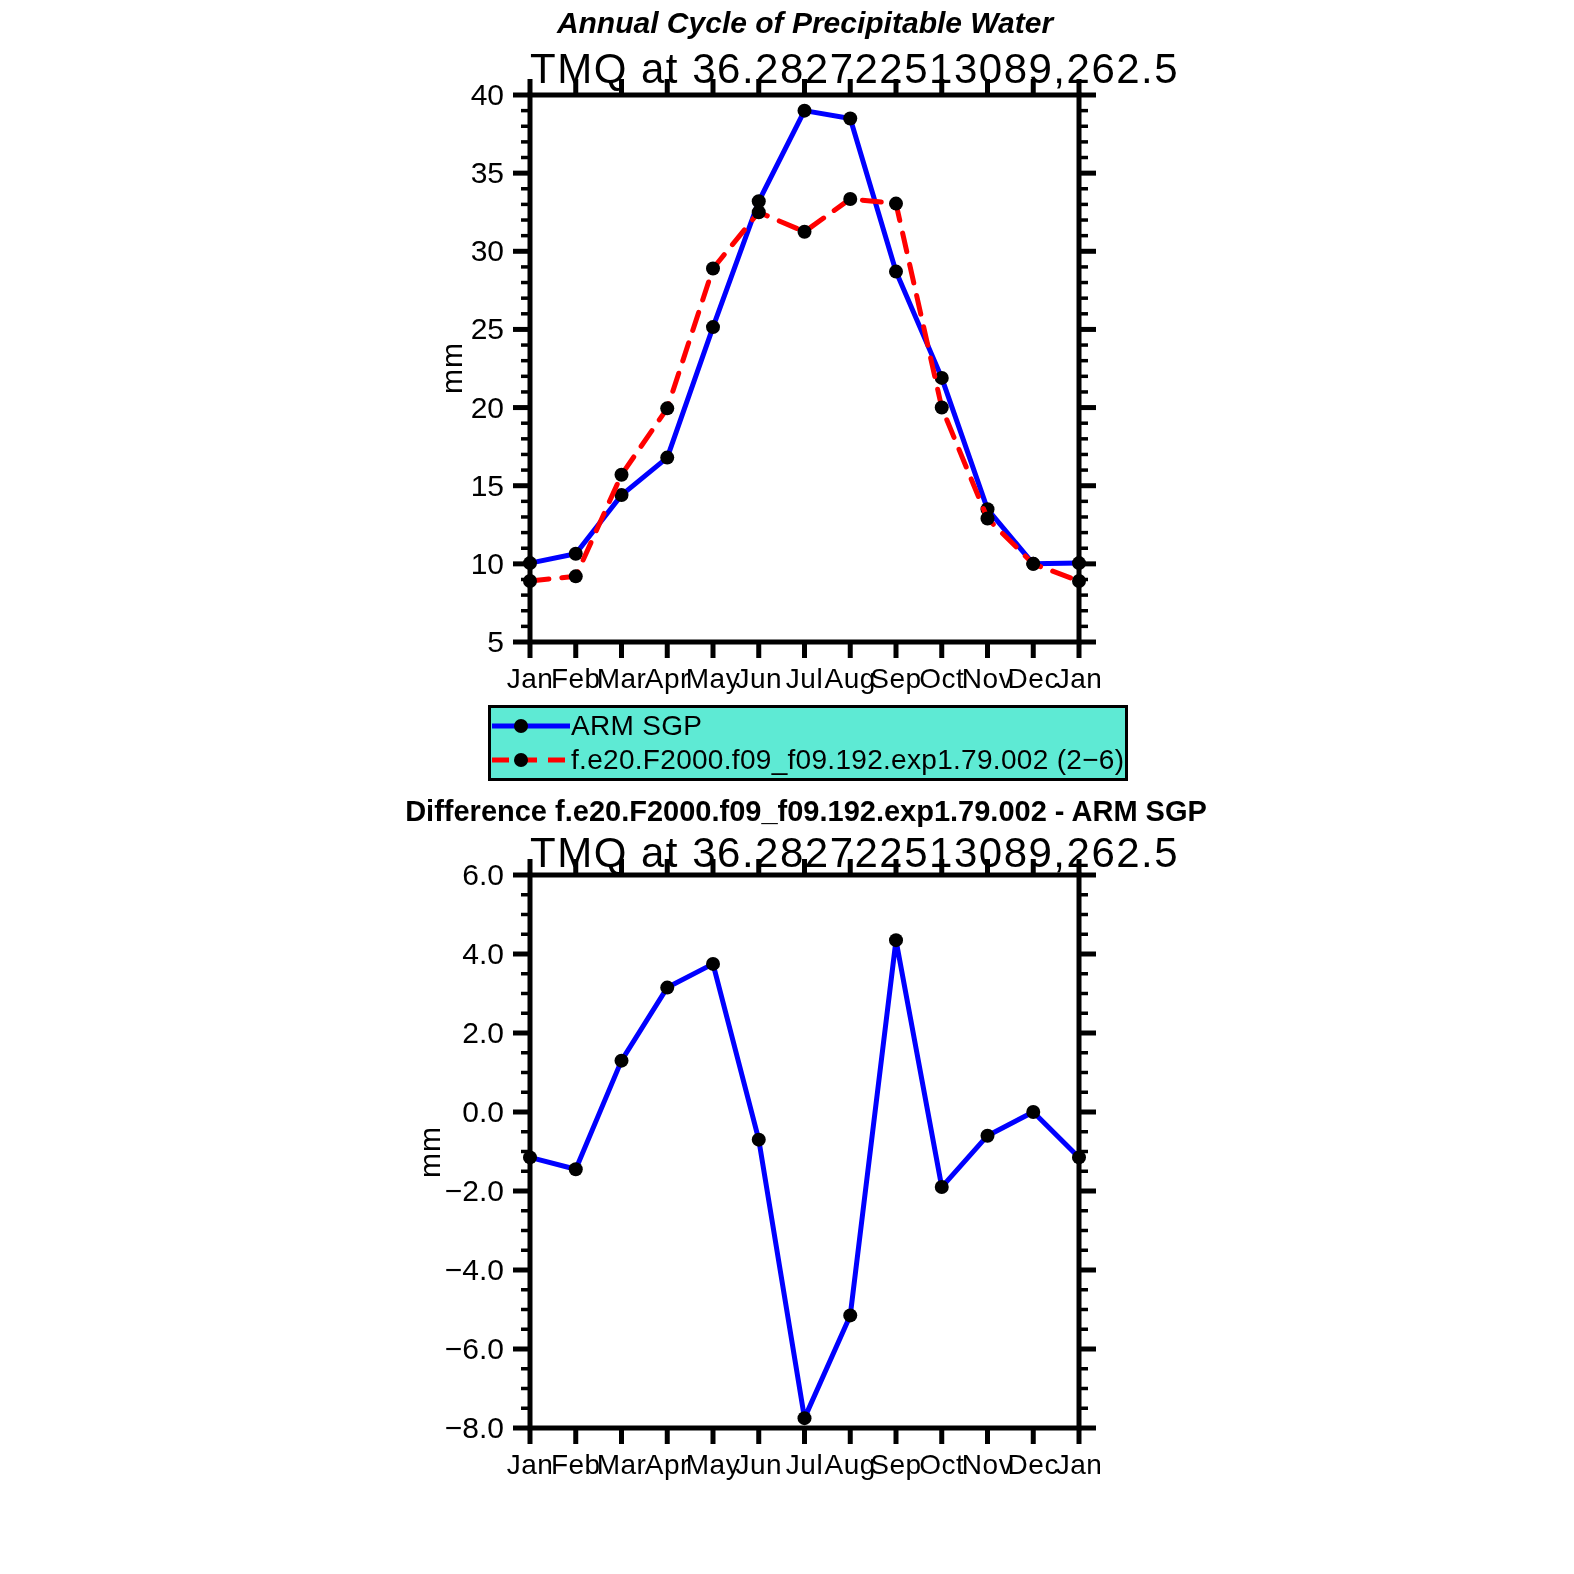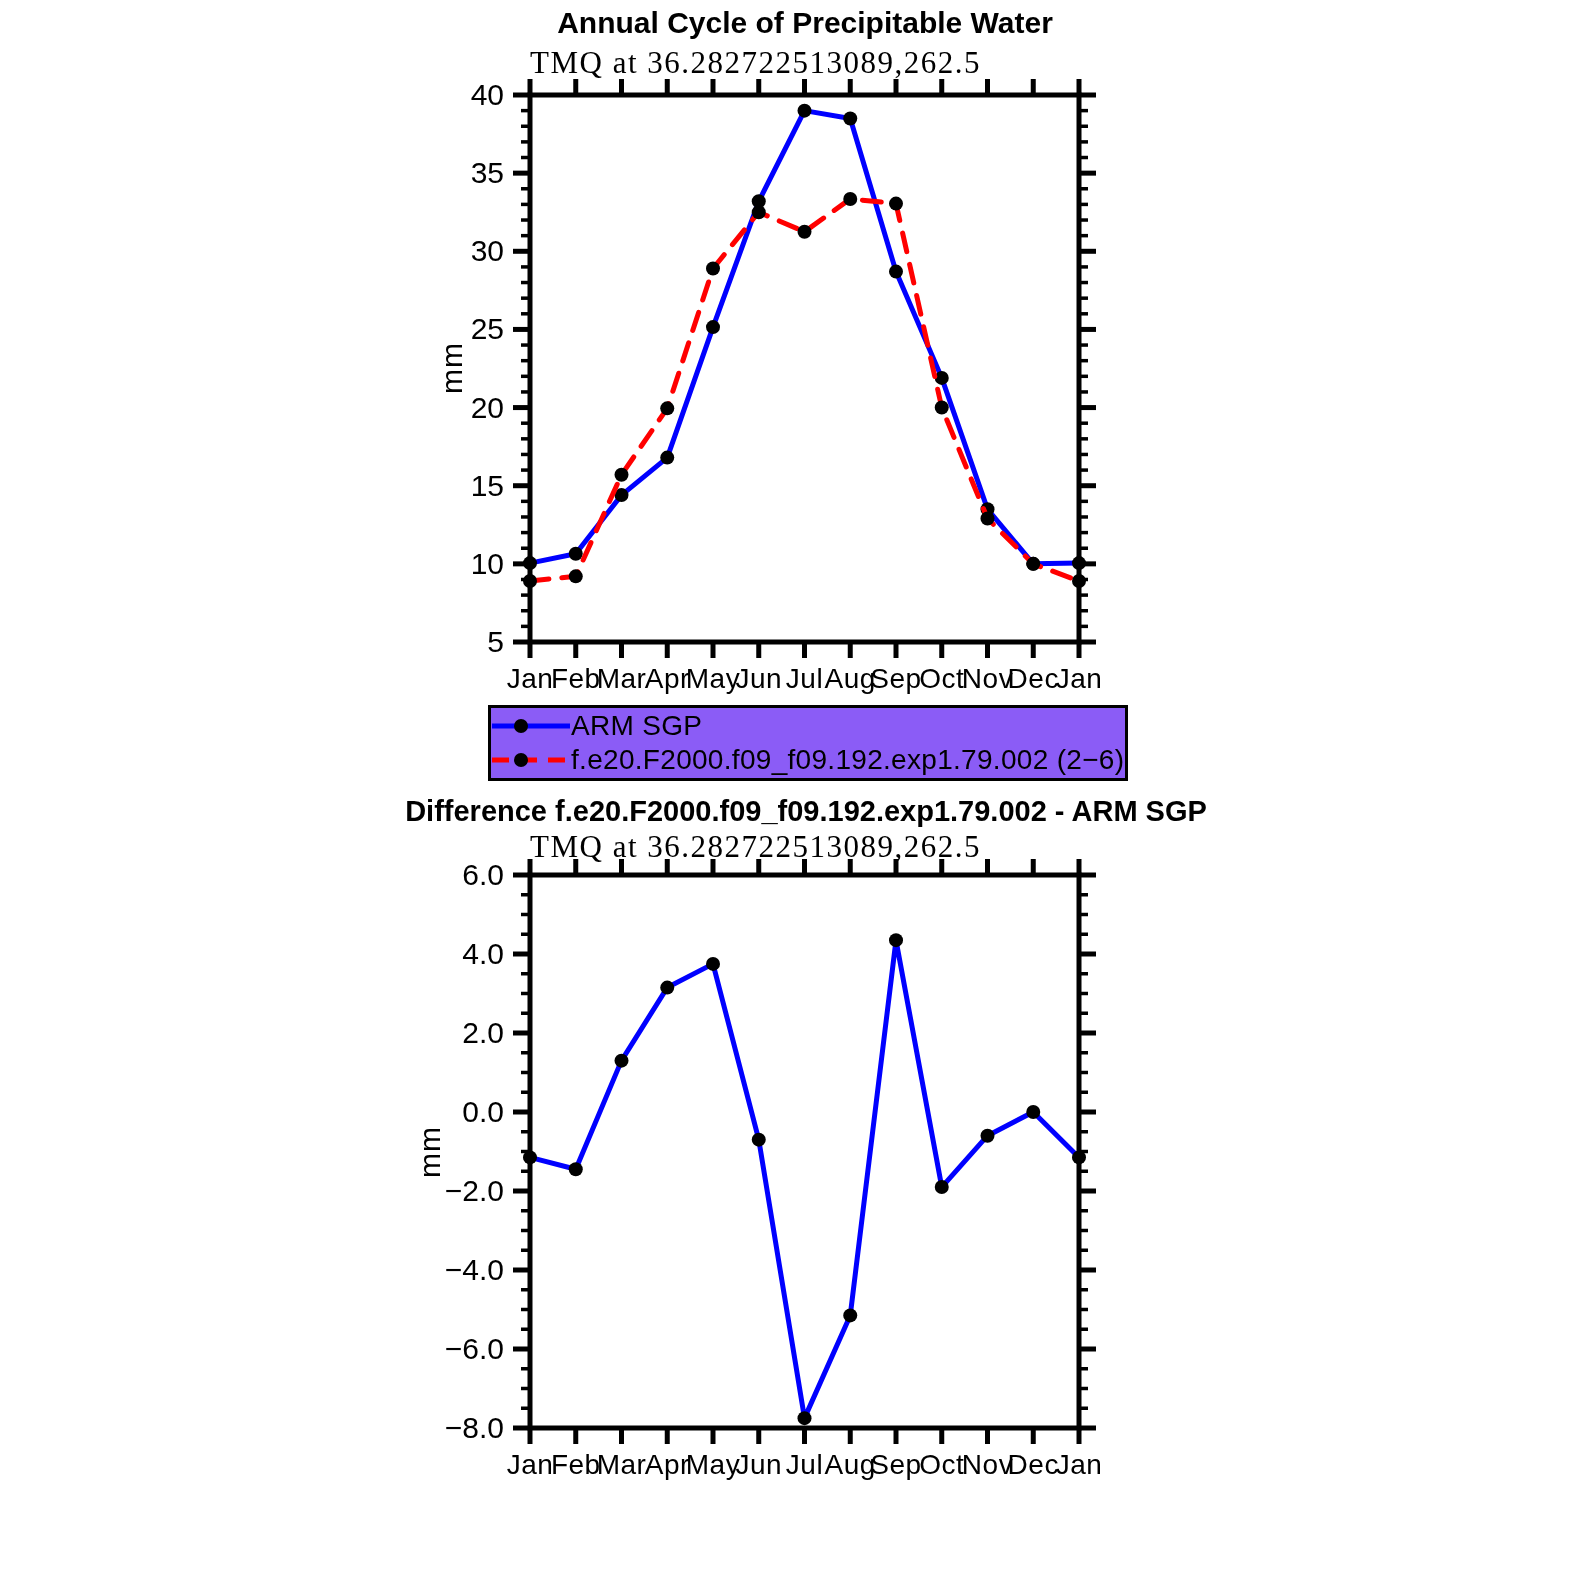--- a/index.html
+++ b/index.html
@@ -1,30 +1,30 @@
 <!DOCTYPE html>
 <html><head>
 <meta charset="utf-8">
 <style>
   html,body{margin:0;padding:0;background:#fff;}
   body{font-family:"Liberation Sans",sans-serif;color:#000;}
   #canvas{position:relative;width:1574px;height:1574px;background:#fff;overflow:hidden;}
   #plot-svg{position:absolute;left:0;top:0;}
   svg text{font-family:"Liberation Sans",sans-serif;fill:#000;}
   .btitle{position:absolute;transform:translateX(-50%);white-space:nowrap;font-weight:bold;}
-  #title1{left:805px;top:6px;font-size:30px;}
+  #title1{left:805px;top:6px;font-size:30px;font-style:italic;}
   #title2{left:806px;top:795px;font-size:29px;text-align:center;}
-  .subtitle{position:absolute;left:530px;white-space:nowrap;font-size:31px;letter-spacing:1.5px;font-family:Liberation Serif, serif;}
+  .subtitle{position:absolute;left:530px;white-space:nowrap;font-size:42px;letter-spacing:1.5px;}
   #sub1{top:45px;}
   #sub2{top:829px;}
   .ylab{position:absolute;font-size:30px;letter-spacing:1px;transform:translate(-50%,-50%) rotate(-90deg);}
   #ylab1{left:452px;top:368px;}
   #ylab2{left:430px;top:1152px;}
   .legend{position:absolute;left:488px;top:705px;width:640px;height:76px;
-          border:3px solid #000;box-sizing:border-box;background:#8b5cf6;
+          border:3px solid #000;box-sizing:border-box;background:#5eead4;
           display:flex;flex-direction:column;justify-content:space-evenly;}
   .lrow{display:flex;align-items:center;height:34px;}
   .lsample{flex:0 0 auto;display:block;}
   .ltext{font-size:28px;letter-spacing:0.3px;white-space:nowrap;}
 </style>
 </head>
 <body>
 
 <div id="canvas">
 

